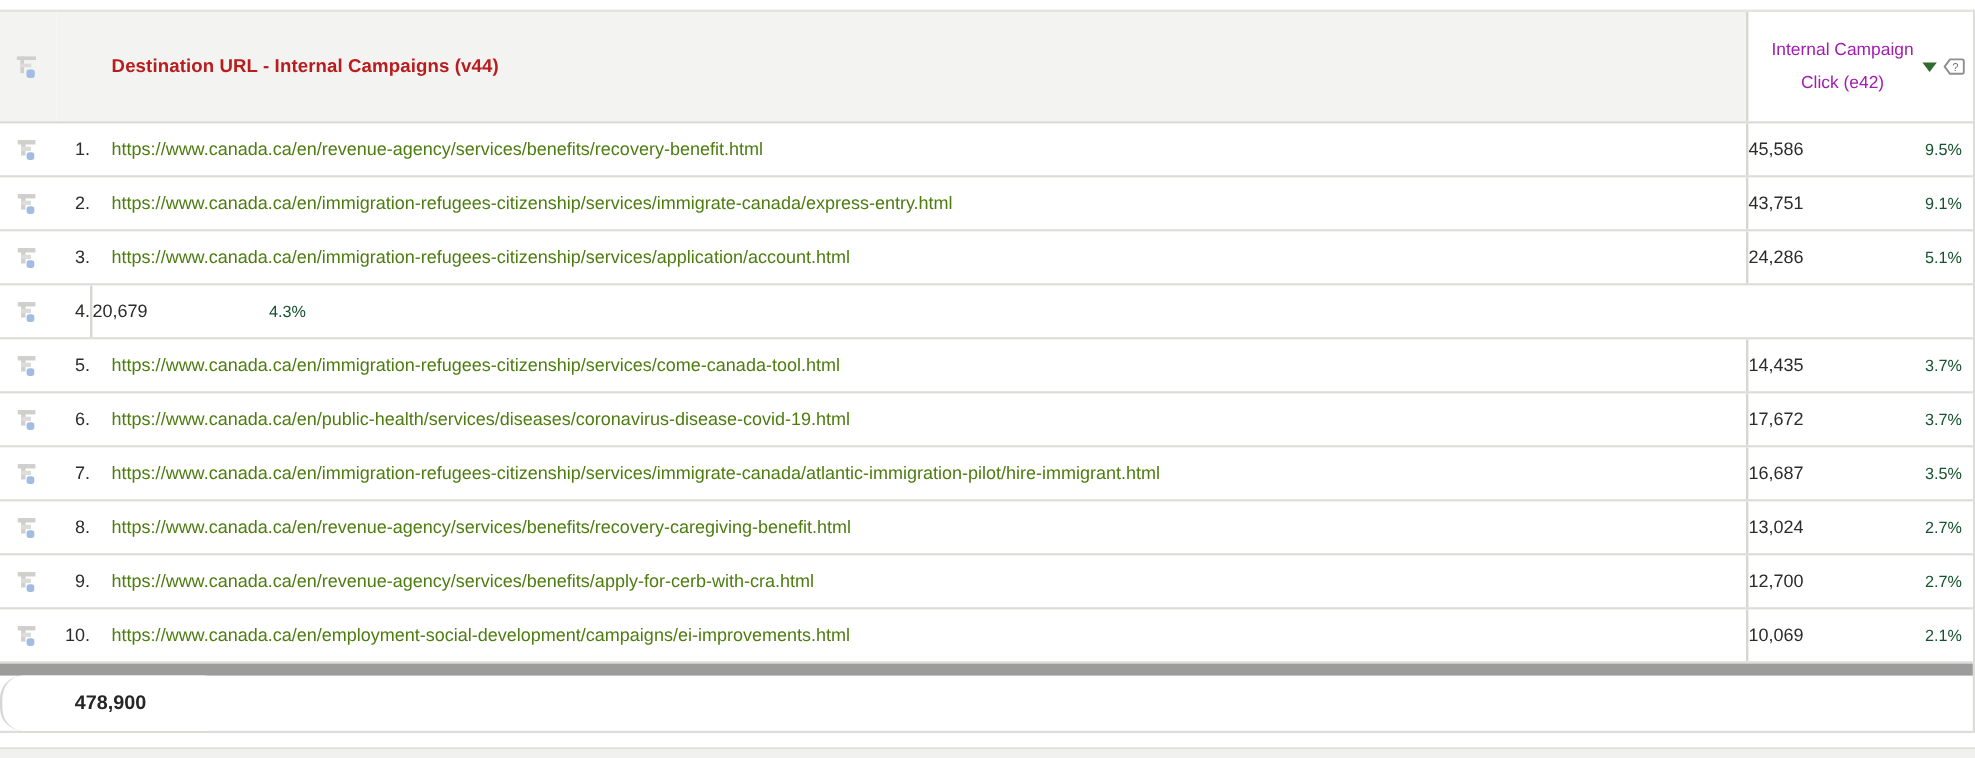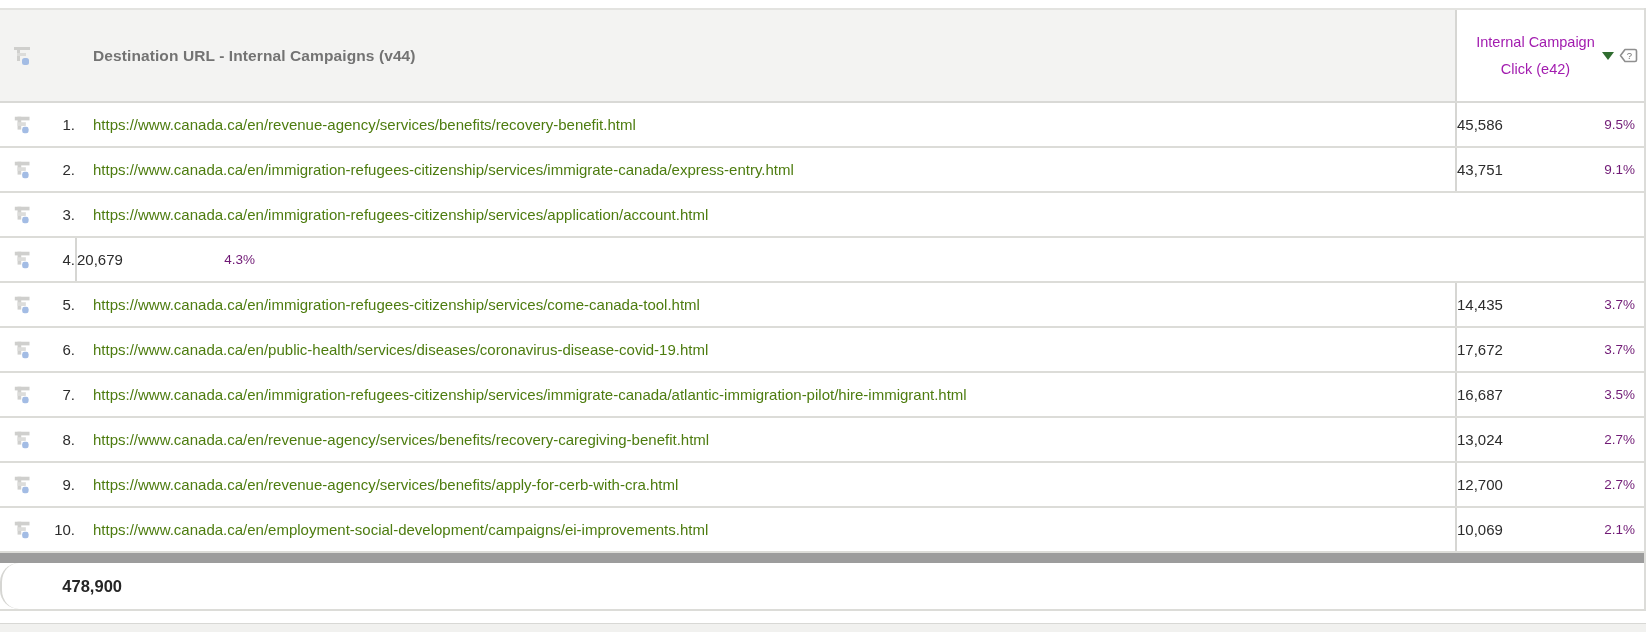--- a/index.html
+++ b/index.html
@@ -25,21 +25,21 @@
   .th-iconcell {
     width: 47px; flex: 0 0 47px;
     background: #f3f3f2;
     display: flex; align-items: center; justify-content: center;
   }
   .th-dim {
     flex: 1 1 auto;
     background: #f3f3f2;
     display: flex; align-items: center;
     padding-left: 46px;
-    font-size: 15.5px; font-weight: bold; color: #737373;
+    font-size: 15.5px; font-weight: bold; color: #b91c1c;
     letter-spacing: .1px;
   }
   .th-metric {
     width: 189px; flex: 0 0 189px;
     background: #fff;
     border-left: 2px solid #d6d6d3;
     display: flex; align-items: center;
     padding: 4px 6px 4px 2px;
   }
   .metric-label {
@@ -95,21 +95,21 @@
     border-left: 2px solid #d6d6d3;
     display: flex; align-items: center;
     padding-right: 9px;
   }
   .cell-metric .val {
     flex: 1 1 auto; 
     font-size: 15px; color: #2c2c2c;
   }
   .cell-metric .pct {
     flex: 0 0 58px; text-align: right;
-    font-size: 13.5px; color: #701a75;
+    font-size: 13.5px; color: #14532d;
   }
 
   
   .h-scrollbar { height: 10px; background: #9c9c9c; }
 
   
   .total-row { display: flex; height: 48px; border-bottom: 2px solid #dcdcd8; }
   .total-label-cell {
     flex: 1 1 auto;
     background: #f3f3f2;
@@ -203,20 +203,24 @@
         <div class="cell-iconcell">
           <div class="dim-icon">
             <div class="bar-top"></div>
               <div class="bar-stem"></div>
               <div class="bar-mid"></div>
               <div class="dot"></div>
           </div>
         </div>
         <div class="cell-rank">3.</div>
         <div class="cell-url">https://www.canada.ca/en/immigration-refugees-citizenship/services/application/account.html</div>
+        <div class="cell-metric">
+          <span class="val">24,286</span>
+          <span class="pct">5.1%</span>
+        </div>
       </div>
         <div class="row">
         <div class="cell-iconcell">
           <div class="dim-icon">
             <div class="bar-top"></div>
               <div class="bar-stem"></div>
               <div class="bar-mid"></div>
               <div class="dot"></div>
           </div>
         </div>

